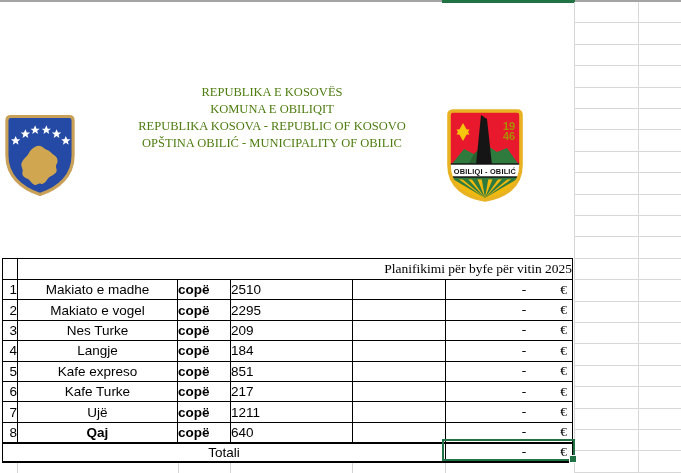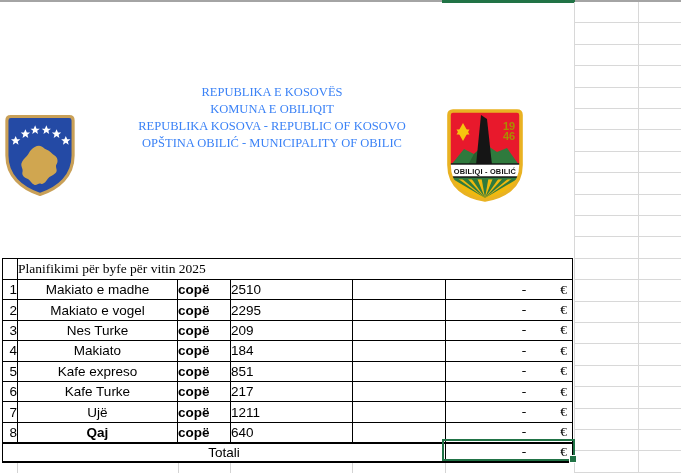--- a/index.html
+++ b/index.html
@@ -18,40 +18,40 @@
     background:repeating-linear-gradient(to bottom,rgba(0,0,0,0) 0 20.4px,#d8d8d8 20.4px 21.4px);
   }
   .grid-right .vline{position:absolute;left:63px;top:0;width:1px;height:100%;background:#d8d8d8;}
 
   
   .stub{position:absolute;top:463px;width:1px;height:10px;background:#d4d4d4;}
 
   
   .letterhead{
     position:absolute;left:62px;top:84px;width:420px;text-align:center;
-    font-family:"Liberation Serif",serif;font-size:12.5px;line-height:17px;color:#3b82f6;
+    font-family:"Liberation Serif",serif;font-size:12.5px;line-height:17px;color:#4d7c0f;
   }
   .emblem{position:absolute;}
   .emblem.kosovo{left:3px;top:111px;}
   .emblem.obiliq{left:446px;top:107px;}
 
   
   table.doc{
     position:absolute;left:2px;top:258px;width:570px;
     border-collapse:collapse;table-layout:fixed;
     border:1.5px solid #000;
   }
   table.doc td{
     border:1px solid #000;padding:0;vertical-align:middle;
     font-size:13.5px;color:#000;overflow:hidden;white-space:nowrap;
   }
   tr.r-title{height:21px;}
   tr.r-item{height:20.4px;}
   tr.r-total{height:19px;padding-left:38px;}
-  td.c-title{font-family:"Liberation Serif",serif;font-size:13px;text-align:left;}
+  td.c-title{font-family:"Liberation Serif",serif;font-size:13px;text-align:right;}
   td.c-num{font-size:13px;text-align:right;padding-right:1px;}
   td.c-name{text-align:center;}
   td.c-name.bold{font-weight:bold;}
   td.c-unit{text-align:left;padding-left:3px;font-weight:bold;}
   td.c-qty{font-size:13px;}
   td.c-val{font-family:"Liberation Serif",serif;font-size:13px;}
   .acc{display:flex;justify-content:flex-end;align-items:center;padding-right:5px;}
   .acc .euro{margin-left:34px;}
   tr.r-total td{border-top:2.5px solid #000;border-bottom:2.5px solid #000;}
   td.c-total{font-size:13.5px;text-align:center;}
@@ -187,21 +187,21 @@
     <td></td>
     <td class="c-val">
       <div class="acc">
             <span>-</span>
             <span class="euro">€</span>
           </div>
     </td>
   </tr>
   <tr class="r-item">
     <td class="c-num">4</td>
-    <td class="c-name">Makiato</td>
+    <td class="c-name">Langje</td>
     <td class="c-unit">copë</td>
     <td class="c-qty">184</td>
     <td></td>
     <td class="c-val">
       <div class="acc">
             <span>-</span>
             <span class="euro">€</span>
           </div>
     </td>
   </tr>

